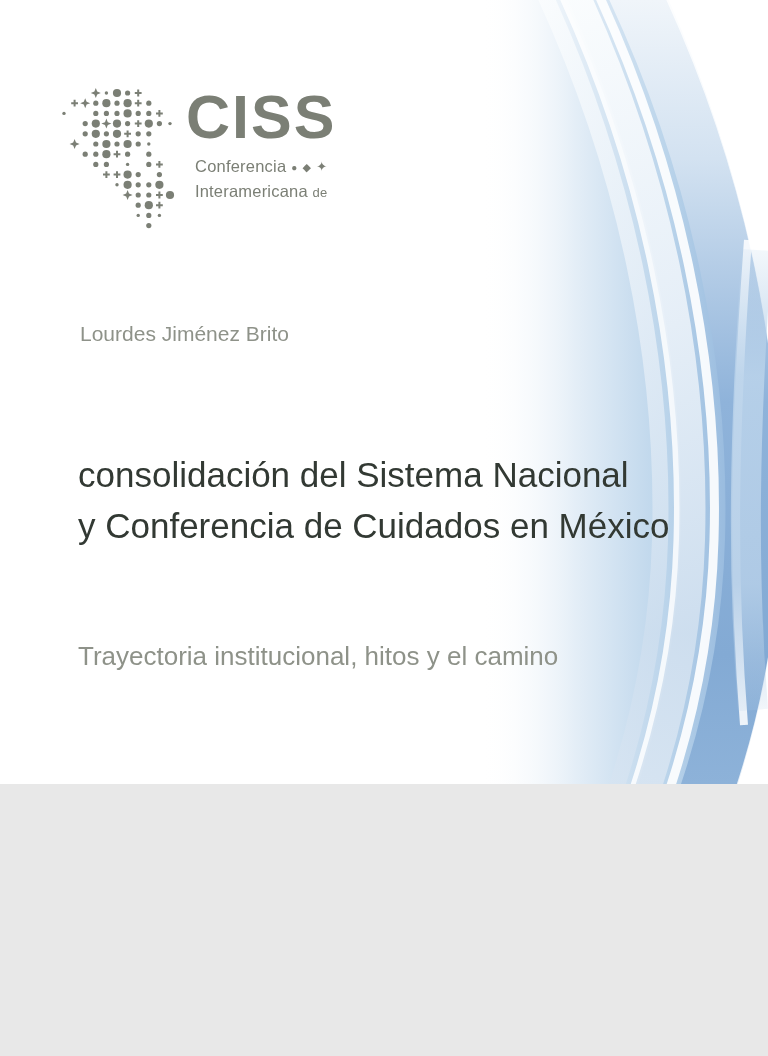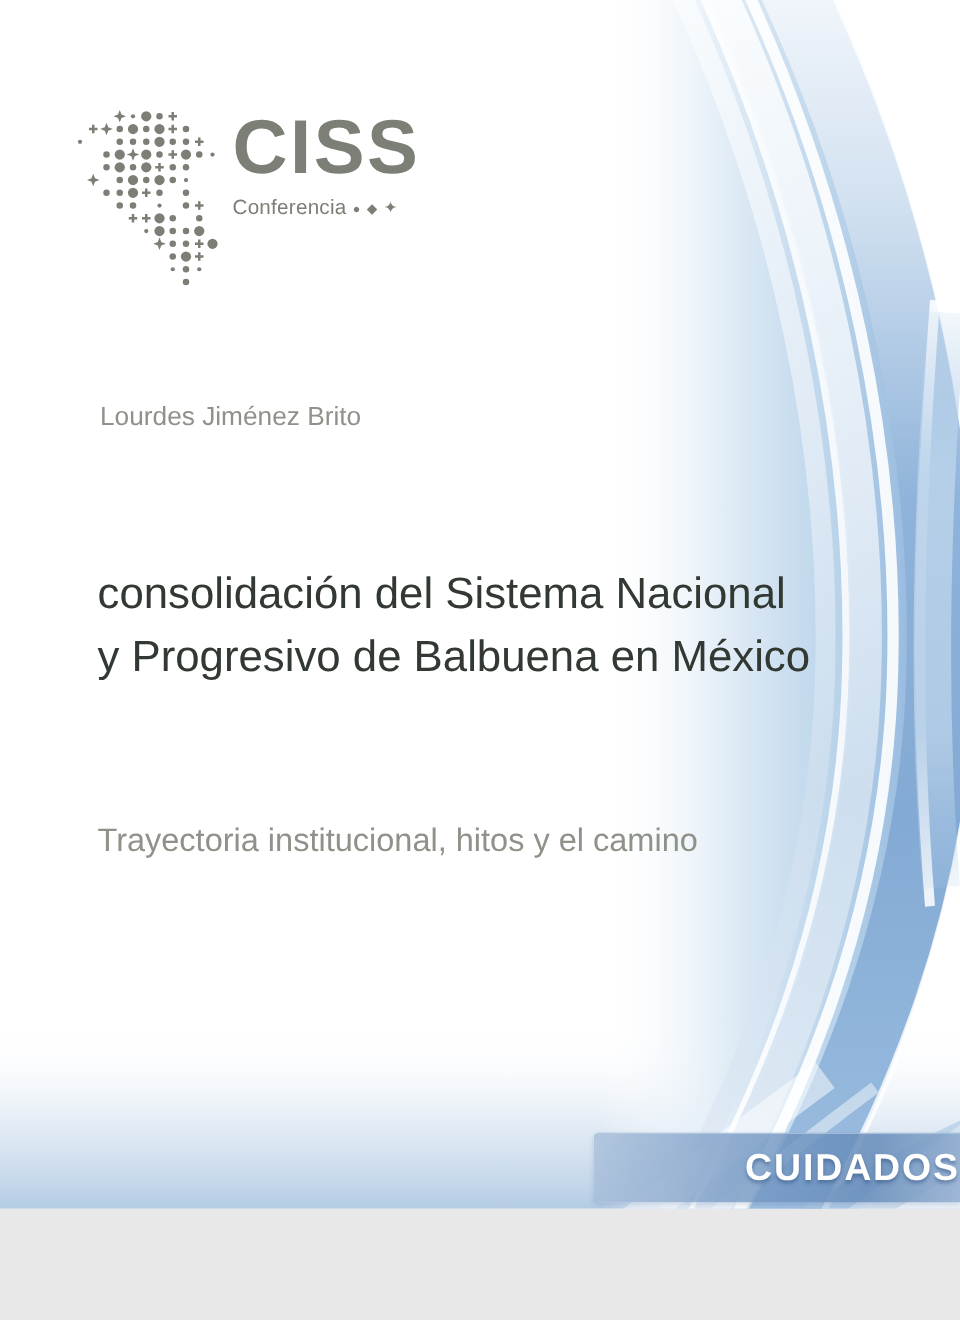--- a/index.html
+++ b/index.html
@@ -1,39 +1,39 @@
 <!DOCTYPE html>
 <html><head>
 <meta charset="utf-8">
 <style>
   html,body{margin:0;padding:0;background:#e8e8e8;}
   #page{
-    position:relative;width:768px;height:967px;background:#ffffff;
+    position:relative;width:768px;height:784px;background:#ffffff;
     overflow:hidden;font-family:"Liberation Sans", sans-serif;
     margin:0 auto;
   }
   #swoosh{position:absolute;inset:0;width:768px;height:1056px;}
   
   #logo{position:absolute;left:56px;top:84px;display:flex;}
   #dotmap{width:122px;height:150px;display:block;}
   #logo-text{margin-left:8px;padding-top:4px;color:#7b7f75;}
   #ciss-acronym{
     font-size:61px;line-height:58px;font-weight:700;letter-spacing:2px;color:#7b7f75;
   }
-  .tagline{font-size:16.5px;line-height:22.5px;color:#7b7f75;letter-spacing:.2px;}
+  .tagline{font-size:16.5px;line-height:22.5px;color:#7b7f75;letter-spacing:.2px;text-align:center;}
   .tagline .sym{display:inline-block;margin-left:5px;vertical-align:1px;}
   .sym-dot{font-size:10px;}
   .sym-diamond{font-size:11px;}
   .sym-star{font-size:13px;}
   .tagline-small{font-size:13px;}
   .tagline-bold{font-weight:700;font-size:17.5px;letter-spacing:.3px;}
   
   #authors{position:absolute;left:80px;top:312px;font-size:21px;line-height:44px;color:#8e9289;}
   #cover-title{position:absolute;left:78px;top:449px;font-size:35px;line-height:51px;color:#323933;font-weight:400;}
-  #cover-subtitle{position:absolute;left:78px;top:650px;font-size:26px;line-height:45px;color:#8e9289;}
+  #cover-subtitle{position:absolute;left:78px;top:634px;font-size:26px;line-height:45px;color:#8e9289;}
   
   #series-banner{
     position:absolute;left:475px;top:906px;width:293px;height:55px;
     background:rgba(110,148,193,.80);
     border-radius:4px 0 0 4px;
     border-top:1px solid rgba(255,255,255,.45);
     box-shadow:0 2px 4px rgba(60,90,140,.18);
     display:flex;align-items:center;justify-content:flex-end;
   }
   #series-banner::before{
@@ -188,30 +188,34 @@
         <circle cx="82.2" cy="131.39999999999998" r="1.7" fill="#7b7f75"></circle>
         <circle cx="92.8" cy="131.39999999999998" r="2.6" fill="#7b7f75"></circle>
         <circle cx="103.39999999999999" cy="131.39999999999998" r="1.7" fill="#7b7f75"></circle>
         <circle cx="92.8" cy="141.6" r="2.6" fill="#7b7f75"></circle>
       </svg>
     <div id="logo-text">
       <div id="ciss-acronym">CISS</div>
       <div class="tagline" style="margin-top:9px;">
         <span>Conferencia</span><span class="sym sym-dot">●</span><span class="sym sym-diamond">◆</span><span class="sym sym-star">✦</span>
       </div>
+      <div class="tagline">
+        <span>Interamericana</span>
+        <span class="tagline-small">de</span>
+      </div>
     </div>
   </div>
 
   <div id="authors">
     <div>Lourdes Jiménez Brito</div>
   </div>
 
   <div id="cover-title">
     <div>consolidación del Sistema Nacional</div>
-    <div>y Progresivo de Balbuena en México</div>
+    <div>y Conferencia de Cuidados en México</div>
   </div>
 
   <div id="cover-subtitle">
     <div>Trayectoria institucional, hitos y el camino</div>
   </div>
 
   <div id="series-banner">
     <span id="banner-label">CUIDADOS</span>
   </div>
 

